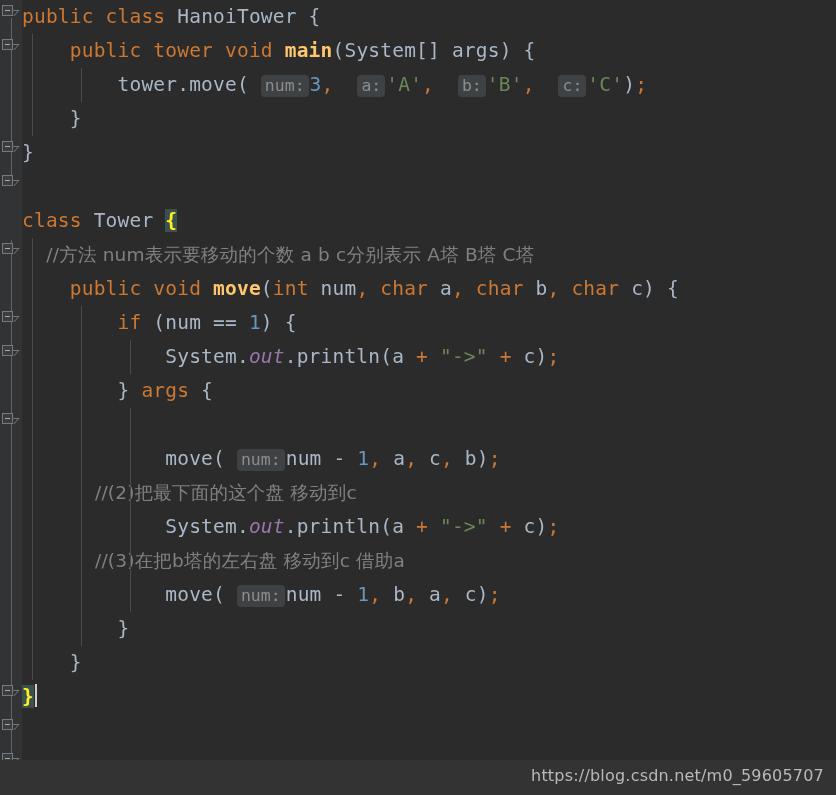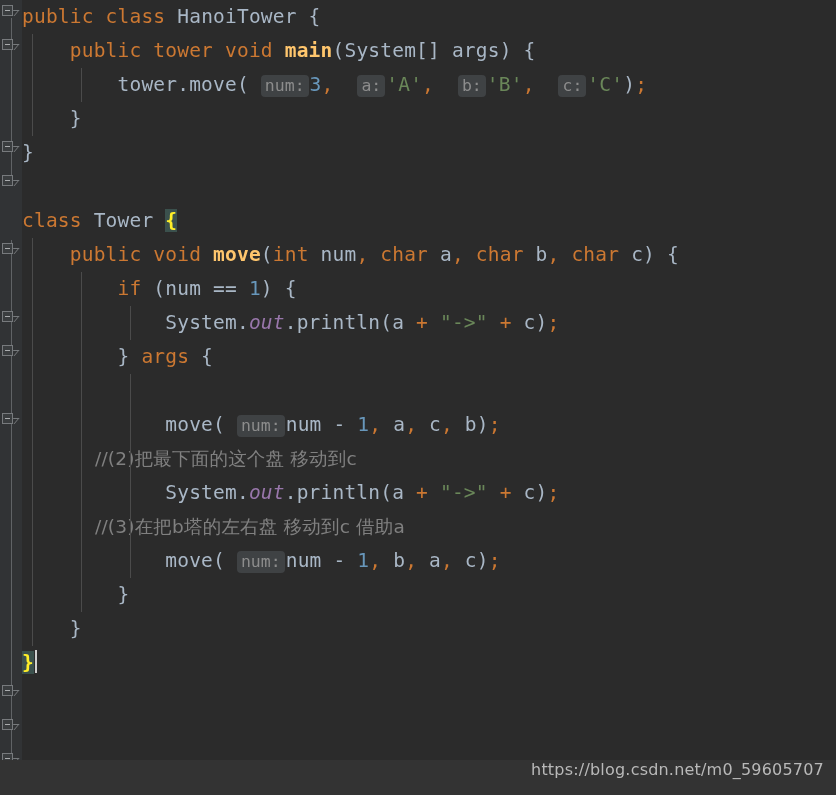--- a/index.html
+++ b/index.html
@@ -152,21 +152,21 @@
     left: 0;
     bottom: 0;
     width: 836px;
     height: 35px;
     background: #333333;
     z-index: 3;
   }
   .watermark-text {
     position: absolute;
     right: 12px;
-    top: 0;
+    top: 6px;
     color: #b9b9b9;
     font-family: "DejaVu Sans", "Liberation Sans", sans-serif;
     font-size: 16px;
     letter-spacing: 0.2px;
   }
 </style>
 </head>
 <body>
 
 <div id="editor">
@@ -232,20 +232,21 @@
     <div class="line"><div class="indent-guide" style="left:10px;"></div><div class="indent-guide" style="left:59px;"></div><span class="punc">        tower.</span><span class="ident">move</span><span class="punc">( </span><span class="hint">num:</span><span class="num">3</span><span class="comma">,</span><span class="punc">  </span><span class="hint">a:</span><span class="str">'A'</span><span class="comma">,</span><span class="punc">  </span><span class="hint">b:</span><span class="str">'B'</span><span class="comma">,</span><span class="punc">  </span><span class="hint">c:</span><span class="str">'C'</span><span class="punc">)</span><span class="semi">;</span></div>
 
     <div class="line"><div class="indent-guide" style="left:10px;"></div><span class="punc">    }</span></div>
 
     <div class="line"><span class="punc">}</span></div>
 
     <div class="line"></div>
 
     <div class="line"><span class="kw">class</span><span class="type"> Tower </span><span class="brace-hl">{</span></div>
 
+    <div class="line"><div class="indent-guide" style="left:10px;"></div><span class="cmt-cn">    //方法 num表示要移动的个数 a b c分别表示 A塔 B塔 C塔</span></div>
 
     <div class="line"><div class="indent-guide" style="left:10px;"></div><span class="punc">    </span><span class="kw">public</span><span class="punc"> </span><span class="kw">void</span><span class="punc"> </span><span class="mdecl">move</span><span class="punc">(</span><span class="kw">int</span><span class="punc"> num</span><span class="comma">,</span><span class="punc"> </span><span class="kw">char</span><span class="punc"> a</span><span class="comma">,</span><span class="punc"> </span><span class="kw">char</span><span class="punc"> b</span><span class="comma">,</span><span class="punc"> </span><span class="kw">char</span><span class="punc"> c) {</span></div>
 
     <div class="line"><div class="indent-guide" style="left:10px;"></div><div class="indent-guide" style="left:59px;"></div><span class="punc">        </span><span class="kw">if</span><span class="punc"> (num == </span><span class="num">1</span><span class="punc">) {</span></div>
 
     <div class="line"><div class="indent-guide" style="left:10px;"></div><div class="indent-guide" style="left:59px;"></div><div class="indent-guide" style="left:108px;"></div><span class="punc">            System.</span><span class="sfield">out</span><span class="punc">.println(a </span><span class="kw">+</span><span class="punc"> </span><span class="str">"-&gt;"</span><span class="punc"> </span><span class="kw">+</span><span class="punc"> c)</span><span class="semi">;</span></div>
 
     <div class="line"><div class="indent-guide" style="left:10px;"></div><div class="indent-guide" style="left:59px;"></div><span class="punc">        } </span><span class="kw">args</span><span class="punc"> {</span></div>
 
     <div class="line"><div class="indent-guide" style="left:10px;"></div><div class="indent-guide" style="left:59px;"></div><div class="indent-guide" style="left:108px;"></div></div>

